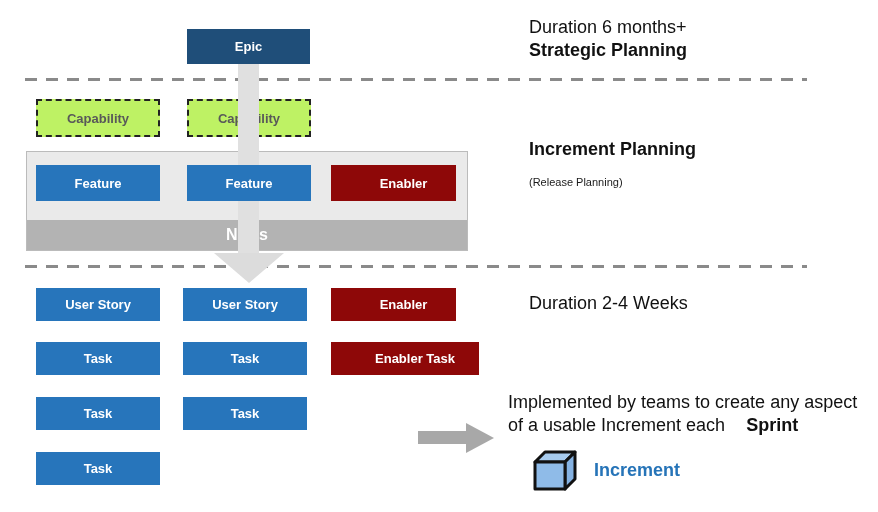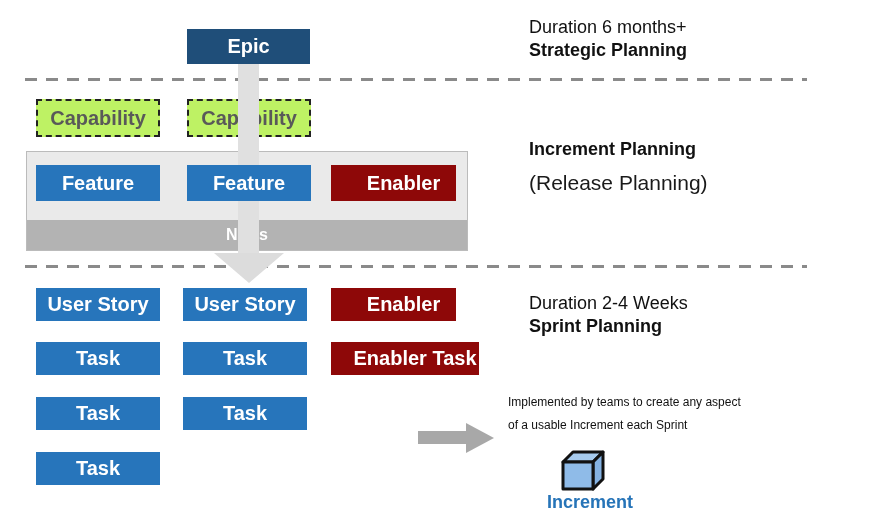--- a/index.html
+++ b/index.html
@@ -11,21 +11,21 @@
     background: #ffffff;
     font-family: "Liberation Sans", sans-serif;
   }
   .box {
     position: absolute;
     box-sizing: border-box;
     display: flex;
     align-items: center;
     justify-content: center;
     font-weight: bold;
-    font-size: 20px;
+    font-size: 13px;
     color: #ffffff;
     white-space: nowrap;
   }
   .dark-blue { background: #1F4E79; }
   .blue      { background: #2775BB; }
   .dark-red  { background: #8E0808; padding-left: 20px; }
   .capability {
     background: #bef264;
     border: 2px dashed #222222;
     color: #595959;
@@ -90,34 +90,33 @@
   }
   .note {
     position: absolute;
     left: 508px;
     color: #111111;
     font-size: 18px;
     line-height: 23px;
     margin-left: 21px;
   }
   .note .title { font-weight: bold; }
-  .note .sub { font-size: 21px; margin-top: 10px; color: #1a1a1a; }
+  .note .sub { font-size: 11px; margin-top: 10px; color: #1a1a1a; }
   .note-small {
     position: absolute;
     left: 508px;
     color: #111111;
-    font-size: 12px;
+    font-size: 18px;
     line-height: 23px;
   }
   .increment-row {
     position: absolute;
     left: 531px; top: 449px;
     display: flex;
     align-items: center;
-    flex-direction: column;
   }
   .increment-label {
     margin-left: 16px;
     color: #2674B8;
     font-weight: bold;
     font-size: 18px;
   }
 </style>
 </head>
 <body>
@@ -164,26 +163,25 @@
     <div class="title">Strategic Planning</div>
   </div>
 
   <div class="note" style="top:138px;">
     <div class="title">Increment Planning</div>
     <div class="sub">(Release Planning)</div>
   </div>
 
   <div class="note" style="top:292px;">
     <div>Duration 2-4 Weeks</div>
-    <div class="title">Sprint Planning</div>
   </div>
 
   <div class="note-small" style="top:391px; width:370px;">
     <div>Implemented by teams to create any aspect</div>
-    <div><span>of a usable Increment each </span><span style="font-weight:normal;">Sprint</span></div>
+    <div><span>of a usable Increment each </span><span style="font-weight:bold;margin-left:16px;">Sprint</span></div>
   </div>
 
   <div class="increment-row">
     <svg width="47" height="43" viewBox="0 0 47 43">
       <polygon points="4,13 14,3 44,3 34,13" fill="#A7CBEE" stroke="#111111" stroke-width="3" stroke-linejoin="round"></polygon>
       <polygon points="34,13 44,3 44,30 34,40" fill="#85B2E2" stroke="#111111" stroke-width="3" stroke-linejoin="round"></polygon>
       <polygon points="4,13 34,13 34,40 4,40" fill="#8FBBE8" stroke="#111111" stroke-width="3" stroke-linejoin="round"></polygon>
     </svg>
     <span class="increment-label">Increment</span>
   </div>

